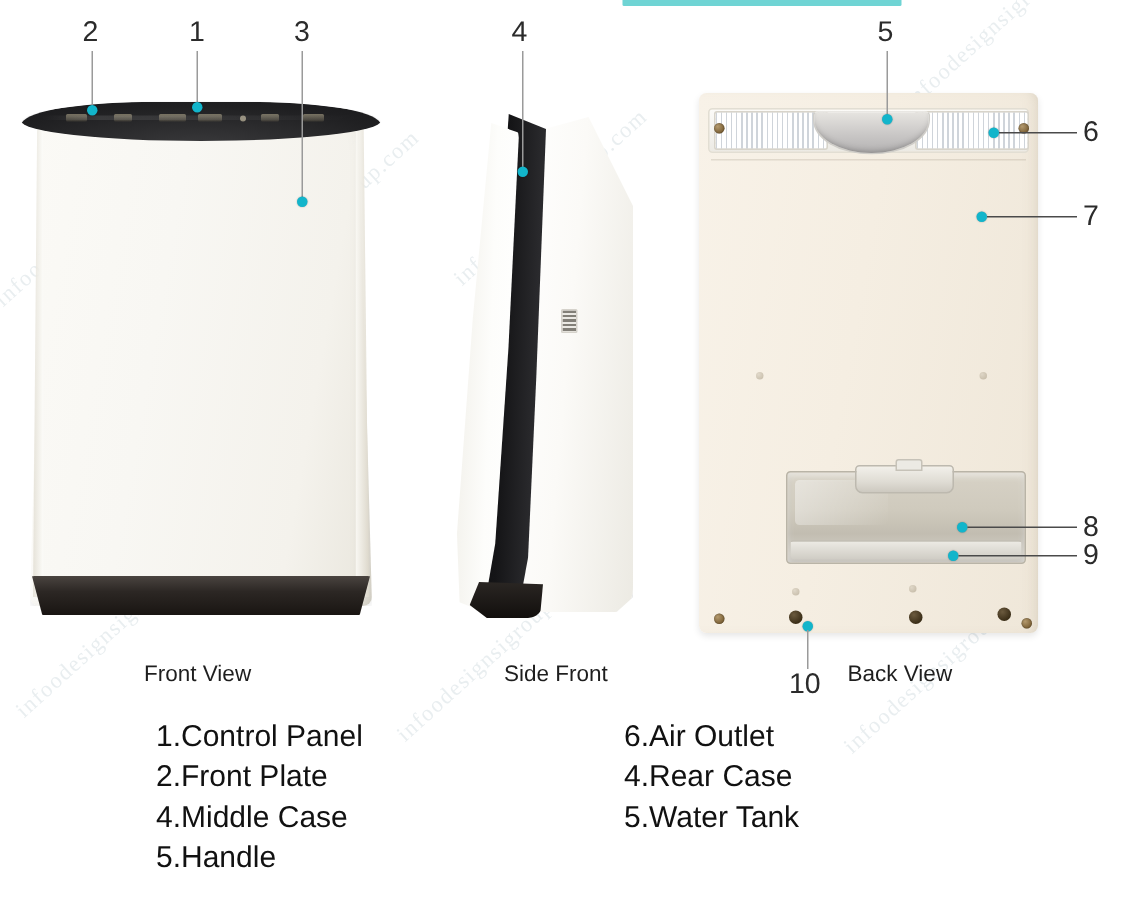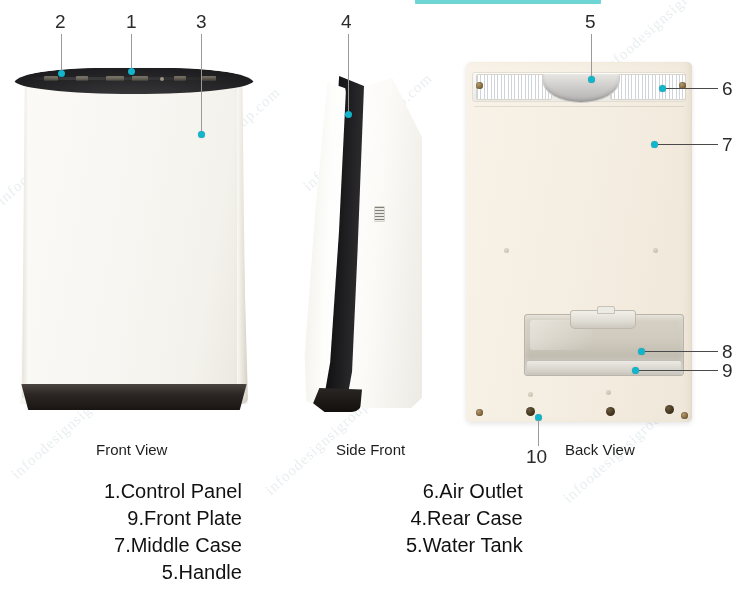--- a/index.html
+++ b/index.html
@@ -194,24 +194,24 @@
   .tank-sheen {
     position:absolute; left:64px; top:258px; width:62px; height:30px;
     background: linear-gradient(120deg, rgba(255,255,255,.42), rgba(255,255,255,0));
     border-radius:3px;
   }
   .back-seam {
     position:absolute; left:8px; width:210px; height:1px; background:rgba(150,138,118,.22);
   }
 
   
-  .legend { position: absolute; left: 0; top: 478px; width: 750px; height: 138px; text-align: right; }
+  .legend { position: absolute; left: 0; top: 478px; width: 750px; height: 138px; }
   .legend-col { position: absolute; top: 0; }
   .legend-col.left { left: 104px; }
-  .legend-col.right { left: 406px; }
+  .legend-col.right { left: 416px; }
   .legend-item {
     font-size: 20px; line-height: 27px; color: #111; white-space: nowrap;
     font-family: "Liberation Sans", sans-serif;
   }
 </style>
 </head>
 <body>
 
 <div id="stage">
 
@@ -322,22 +322,22 @@
 
   <div class="dot" style="left:535px; top:414px;"></div>
   <div class="vline" style="left:538px; top:420px; height:26px;"></div>
   <div class="cnum" style="left:526px; top:447px;">10</div>
 
   <div class="caption" style="left:565px; top:441px;">Back View</div>
 
   <div class="legend">
     <div class="legend-col left">
       <div class="legend-item">1.Control Panel</div>
-      <div class="legend-item">9.Front Plate</div>
-      <div class="legend-item">7.Middle Case</div>
+      <div class="legend-item">2.Front Plate</div>
+      <div class="legend-item">4.Middle Case</div>
       <div class="legend-item">5.Handle</div>
     </div>
     <div class="legend-col right">
       <div class="legend-item">6.Air Outlet</div>
       <div class="legend-item">4.Rear Case</div>
       <div class="legend-item">5.Water Tank</div>
     </div>
   </div>
 
 </div>

